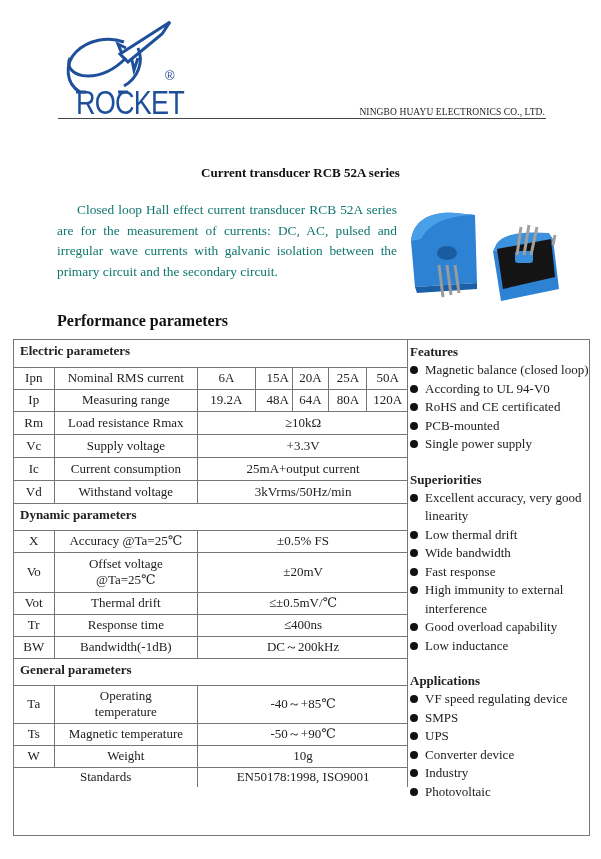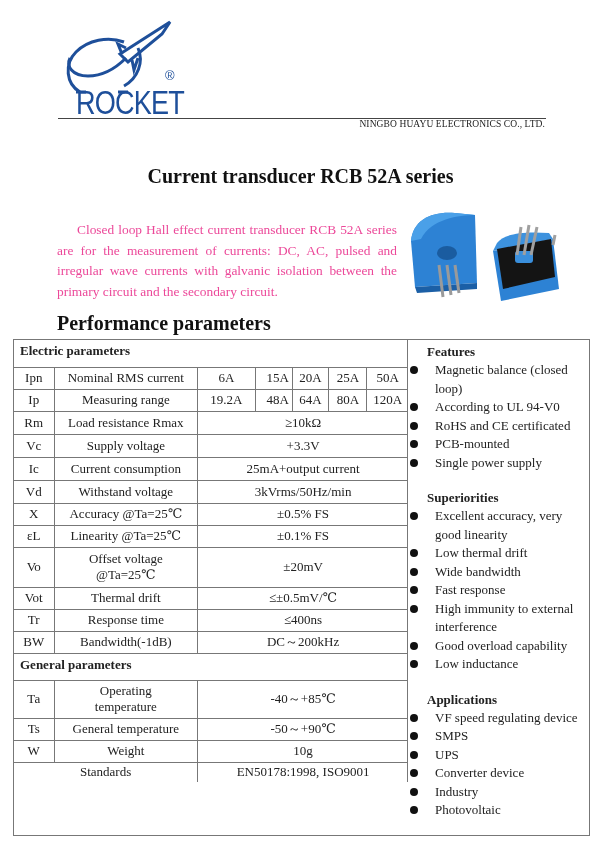--- a/index.html
+++ b/index.html
@@ -5,51 +5,51 @@
   * { box-sizing: border-box; margin: 0; padding: 0; }
   html, body { width: 601px; height: 859px; background: #ffffff; overflow: hidden; }
   body { font-family: "Liberation Serif", "DejaVu Serif", serif; color: #1a1a1a; position: relative; }
 
   .logo { position: absolute; left: 62px; top: 14px; width: 130px; height: 104px; }
   .logo svg { position: absolute; left: 0; top: 0; }
   .logo-text { position: absolute; left: 14px; top: 72px; font-family: "Liberation Sans", sans-serif; font-size: 33px; color: #1e4f9a; letter-spacing: -1px; transform: scaleX(0.82); transform-origin: left top; line-height: 1; }
   .reg { position: absolute; left: 103px; top: 54px; font-family: "Liberation Sans", sans-serif; font-size: 13px; color: #1e4f9a; }
 
   .header-rule { position: absolute; left: 58px; top: 118px; width: 488px; height: 1px; background: #444; }
-  .company { position: absolute; right: 56px; top: 119px; font-size: 9.5px; letter-spacing: 0.1px; color: #222; }
-
-  .title { position: absolute; left: 0; width: 601px; top: 165px; text-align: center; font-weight: bold; font-size: 20px; color: #111; }
-
-  .intro { position: absolute; left: 57px; top: 220px; width: 340px; font-size: 13.4px; line-height: 20.5px; text-align: justify; color: #ec4899; }
+  .company { position: absolute; right: 56px; top: 107px; font-size: 9.5px; letter-spacing: 0.1px; color: #222; }
+
+  .title { position: absolute; left: 0; width: 601px; top: 165px; text-align: center; font-weight: bold; font-size: 13px; color: #111; }
+
+  .intro { position: absolute; left: 57px; top: 200px; width: 340px; font-size: 13.4px; line-height: 20.5px; text-align: justify; color: #0f766e; }
   .intro .indent { display: inline-block; width: 20px; }
 
   .photo { position: absolute; left: 403px; top: 205px; width: 165px; height: 105px; }
 
-  .perf-title { position: absolute; left: 57px; top: 312px; font-weight: bold; font-size: 20px; color: #111; }
+  .perf-title { position: absolute; left: 57px; top: 312px; font-weight: bold; font-size: 16px; color: #111; }
 
   .table-wrap { position: absolute; left: 13px; top: 339px; width: 577px; height: 497px; border: 1px solid #777; }
   .left-table { position: absolute; left: 0; top: 0; width: 394px; border-right: 1px solid #777; }
   table { border-collapse: collapse; width: 394px; font-size: 13px; color: #222; }
   td { border: 1px solid #777; text-align: center; padding: 0 2px; }
   td.sec { text-align: left; font-weight: bold; padding-left: 6px; vertical-align: top; padding-top: 3px; border-left: none; border-right: none; }
   tr:first-child td.sec { border-top: none; }
   td.sym { width: 39px; border-left: none; }
   td.name { width: 140px; }
   td.c5a { width: 56px; }
   td.c5b { width: 36px; padding-left: 10px; }
   td.c5c { width: 36px; }
   td.c5d { width: 37px; margin-left: 29px; }
   td.c5e { width: 40px; border-right: none; }
   td.val { border-right: none; }
   tr:last-child td { border-bottom: none; }
 
   .right-panel { position: absolute; left: 395px; top: 0; width: 180px; padding: 3px 0 0 0; font-size: 13px; color: #222; }
-  .rp-head { font-weight: bold; padding-left: 18px; line-height: 18px; }
+  .rp-head { font-weight: bold; padding-left: 1px; line-height: 18px; }
   .rp-list { list-style: none; }
-  .rp-list li { position: relative; padding-left: 26px; line-height: 18.5px; }
+  .rp-list li { position: relative; padding-left: 16px; line-height: 18.5px; }
   .rp-list li::before { content: ""; position: absolute; left: 1px; top: 5px; width: 8px; height: 8px; border-radius: 50%; background: #111; }
   .gap { height: 17px; }
 </style>
 </head>
 <body>
 
 <div class="logo">
   <svg width="130" height="80" viewBox="0 0 130 80">
     <g fill="none" stroke="#1e4f9a" stroke-width="3">
       <path d="M18 78 C4 70 2 50 14 38 C26 26 46 22 62 28"></path>
@@ -139,29 +139,27 @@
         <td class="sym">Ic</td>
         <td class="name">Current consumption</td>
         <td class="val" colspan="5">25mA+output current</td>
       </tr>
       <tr style="height:23px">
         <td class="sym">Vd</td>
         <td class="name">Withstand voltage</td>
         <td class="val" colspan="5">3kVrms/50Hz/min</td>
       </tr>
 
+      <tr style="height:27px">
+            <td class="sec" colspan="7">Dynamic parameters</td>
+          </tr>
       <tr style="height:22px">
         <td class="sym">X</td>
         <td class="name">Accuracy @Ta=25℃</td>
         <td class="val" colspan="5">±0.5% FS</td>
-      </tr>
-      <tr style="height:22px">
-        <td class="sym">εL</td>
-        <td class="name">Linearity @Ta=25℃</td>
-        <td class="val" colspan="5">±0.1% FS</td>
       </tr>
       <tr style="height:40px">
         <td class="sym">Vo</td>
         <td class="name" style="line-height:16px"><span>Offset voltage</span><br><span>@Ta=25℃</span></td>
         <td class="val" colspan="5">±20mV</td>
       </tr>
       <tr style="height:22px">
         <td class="sym">Vot</td>
         <td class="name">Thermal drift</td>
         <td class="val" colspan="5">≤±0.5mV/℃</td>
@@ -180,21 +178,21 @@
       <tr style="height:27px">
             <td class="sec" colspan="7">General parameters</td>
           </tr>
       <tr style="height:38px">
         <td class="sym">Ta</td>
         <td class="name" style="line-height:16px"><span>Operating</span><br><span>temperature</span></td>
         <td class="val" colspan="5">-40～+85℃</td>
       </tr>
       <tr style="height:22px">
         <td class="sym">Ts</td>
-        <td class="name">General temperature</td>
+        <td class="name">Magnetic temperature</td>
         <td class="val" colspan="5">-50～+90℃</td>
       </tr>
       <tr style="height:22px">
         <td class="sym">W</td>
         <td class="name">Weight</td>
         <td class="val" colspan="5">10g</td>
       </tr>
       <tr style="height:20px">
         <td colspan="2" style="border-left:none">Standards</td>
         <td class="val" colspan="5">EN50178:1998, ISO9001</td>

